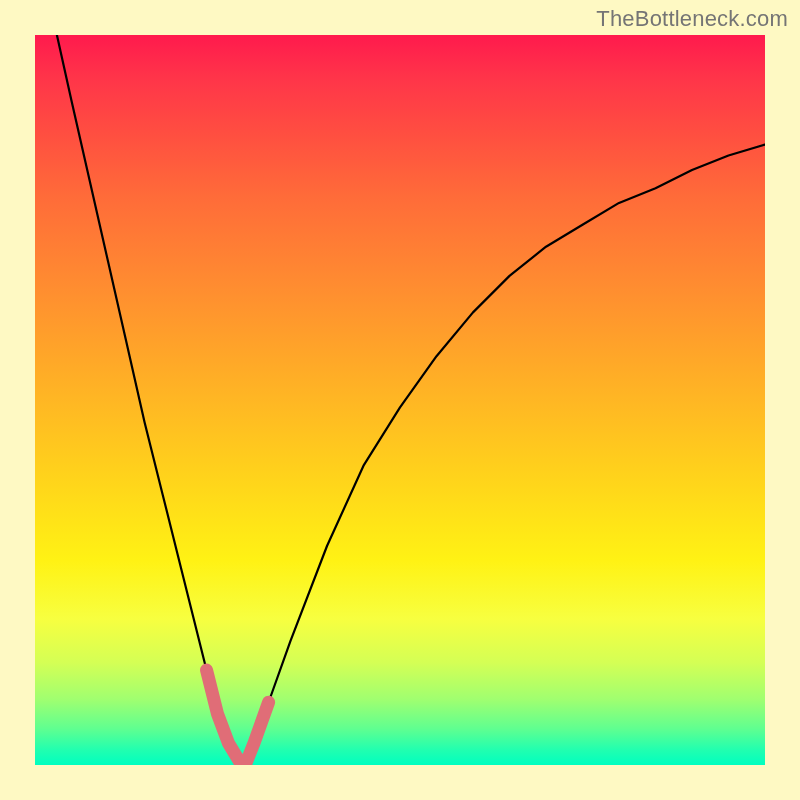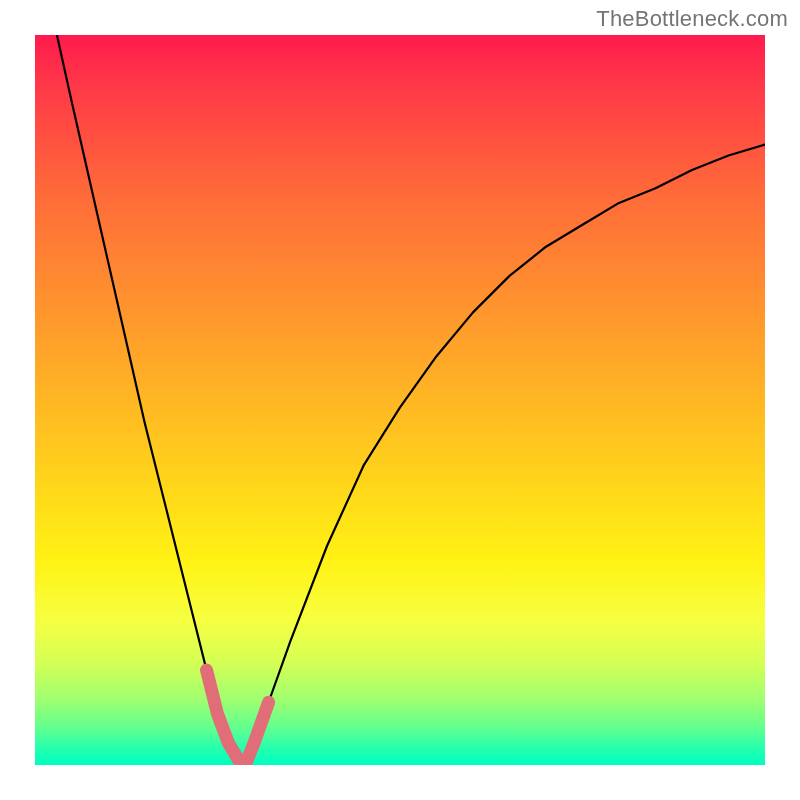--- a/index.html
+++ b/index.html
@@ -10,21 +10,21 @@
     background: #000;
     overflow: hidden;
     font-family: Arial, Helvetica, sans-serif;
   }
   .frame {
     position: absolute;
     left: 0;
     top: 0;
     width: 800px;
     height: 800px;
-    background: #ffffff;
+    background: #fef9c3;
   }
   .plot {
     position: absolute;
     left: 35px;
     top: 35px;
     width: 730px;
     height: 730px;
     background: linear-gradient(
       to bottom,
       #ff1a4d 0%,

